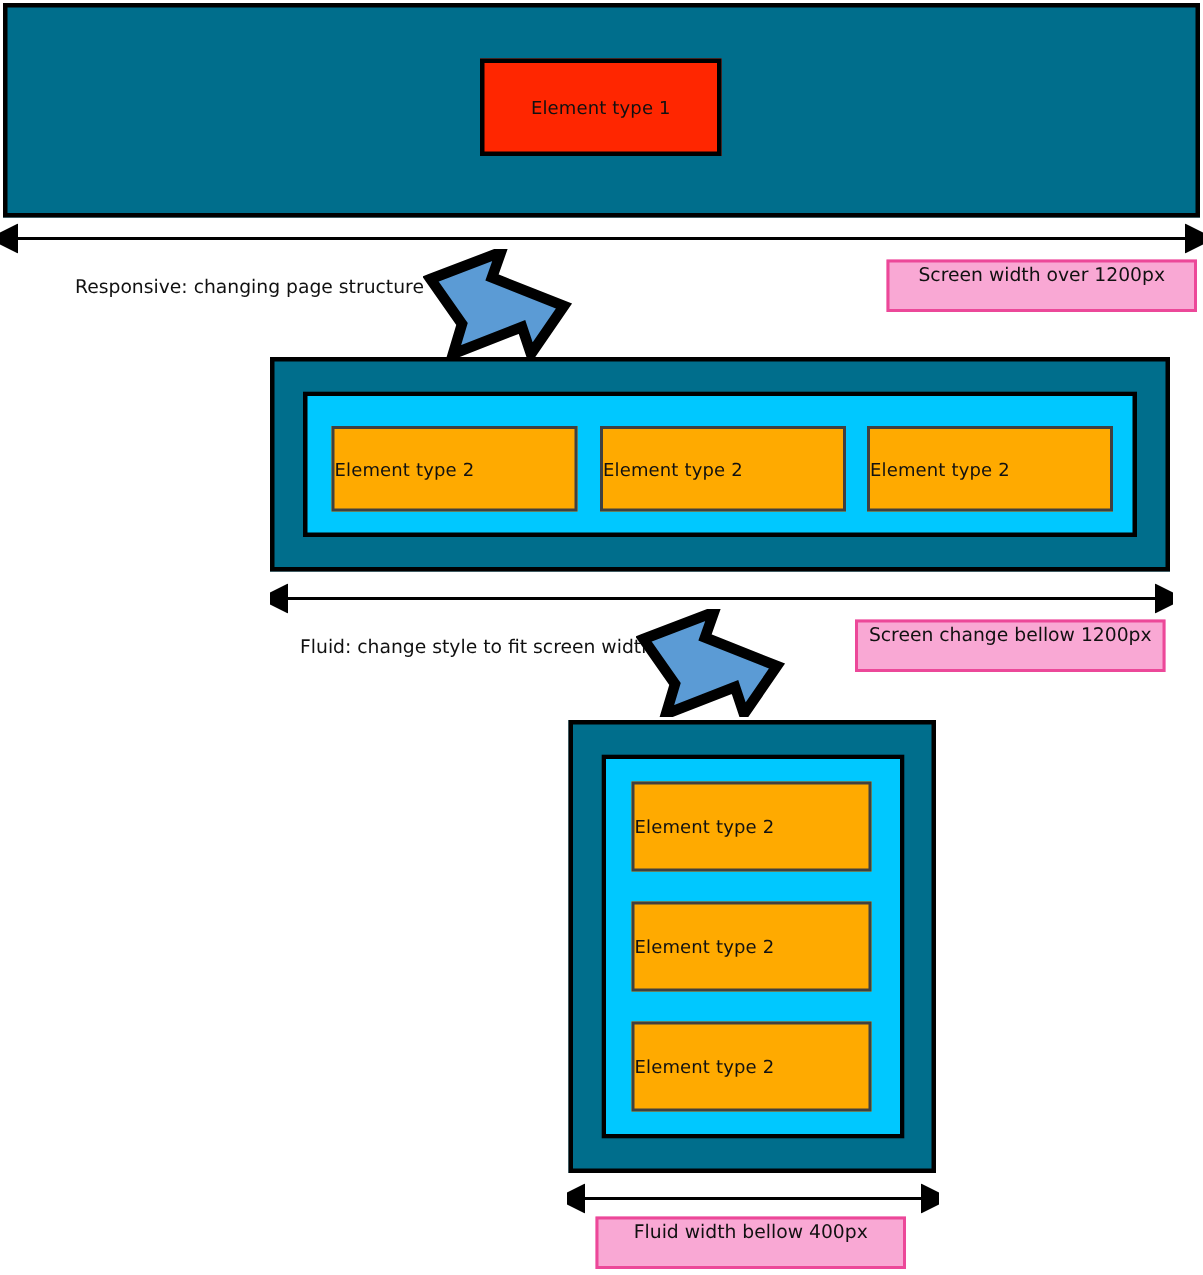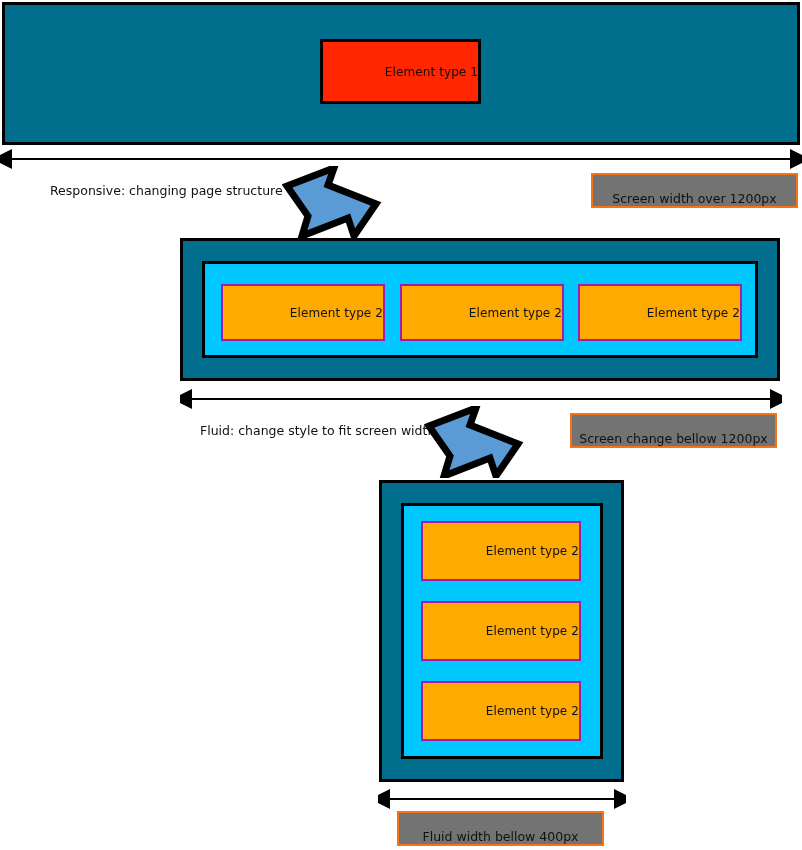--- a/index.html
+++ b/index.html
@@ -33,41 +33,41 @@
   .red-box {
     background: var(--red, #FF2600);
     border: 3px solid #000000;
     box-sizing: border-box;
     display: flex;
     align-items: center;
     justify-content: center;
   }
   .orange-box {
     background: var(--orange, #FFAA00);
-    border: 2px solid #a21caf;
+    border: 2px solid #404040;
     box-sizing: border-box;
     display: flex;
     align-items: center;
-    justify-content: flex-end;
+    justify-content: flex-start;
   }
   .elem-label {
     font-size: 12px;
     color: #111111;
     line-height: 1;
     white-space: nowrap;
     letter-spacing: 0.1px;
   }
 
   
   .caption-box {
-    border: 2px solid #f97316;
-    background: #737373;
+    border: 2px solid #ec4899;
+    background: #f9a8d4;
     box-sizing: border-box;
     display: flex;
-    align-items: flex-end;
+    align-items: flex-start;
     justify-content: center;
   }
   .caption-box span {
     font-size: 12.5px;
     color: #111111;
     white-space: nowrap;
   }
 
   
   .free-text {
@@ -82,21 +82,21 @@
   .measure svg { display: block; }
 </style>
 </head>
 <body>
 
 <div id="canvas">
 
   <div class="abs teal-box" style="left:2px; top:2px; width:798px; height:143px; --teal:#006E8C;">
   </div>
 
-  <div class="abs red-box" style="left:320px; top:39px; width:161px; height:65px;justify-content:flex-end; --red:#FF2600;">
+  <div class="abs red-box" style="left:320px; top:39px; width:161px; height:65px; --red:#FF2600;">
     <span class="elem-label">Element type 1</span>
   </div>
 
   <div class="abs measure" style="left:0px; top:149px; width:802px; height:20px;">
     <svg width="802" height="20" viewBox="0 0 802 20">
       <defs>
         <marker id="mL1" markerWidth="12" markerHeight="12" refX="10" refY="6" orient="auto">
           <path d="M10,1 L10,11 L0,6 Z" fill="#000000"></path>
         </marker>
         <marker id="mR1" markerWidth="12" markerHeight="12" refX="2" refY="6" orient="auto">

